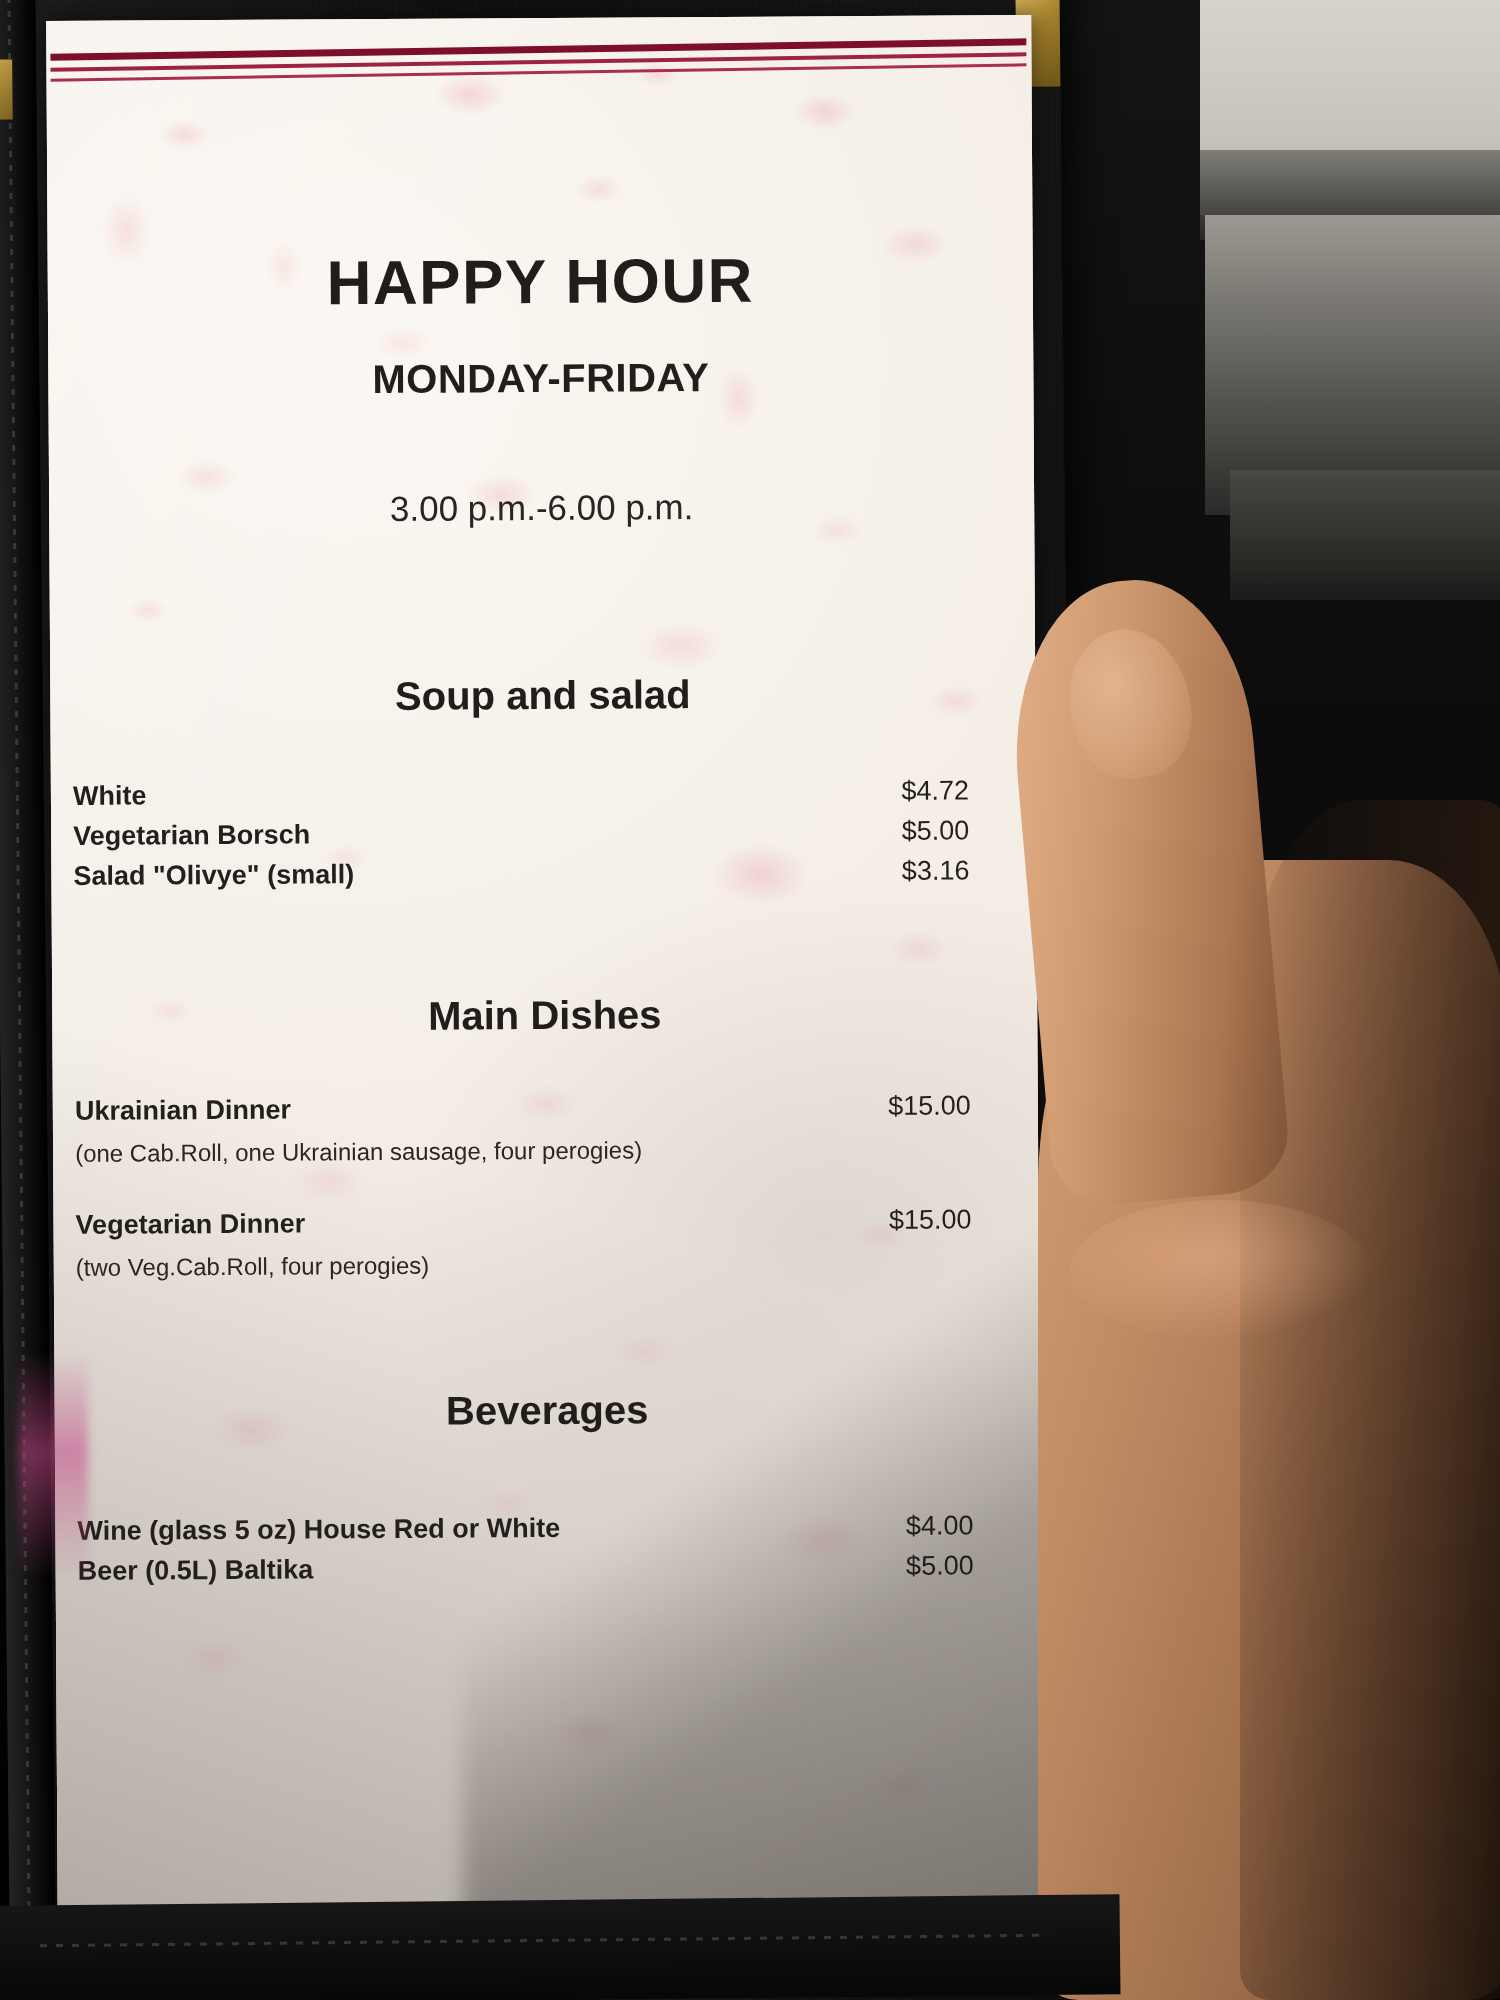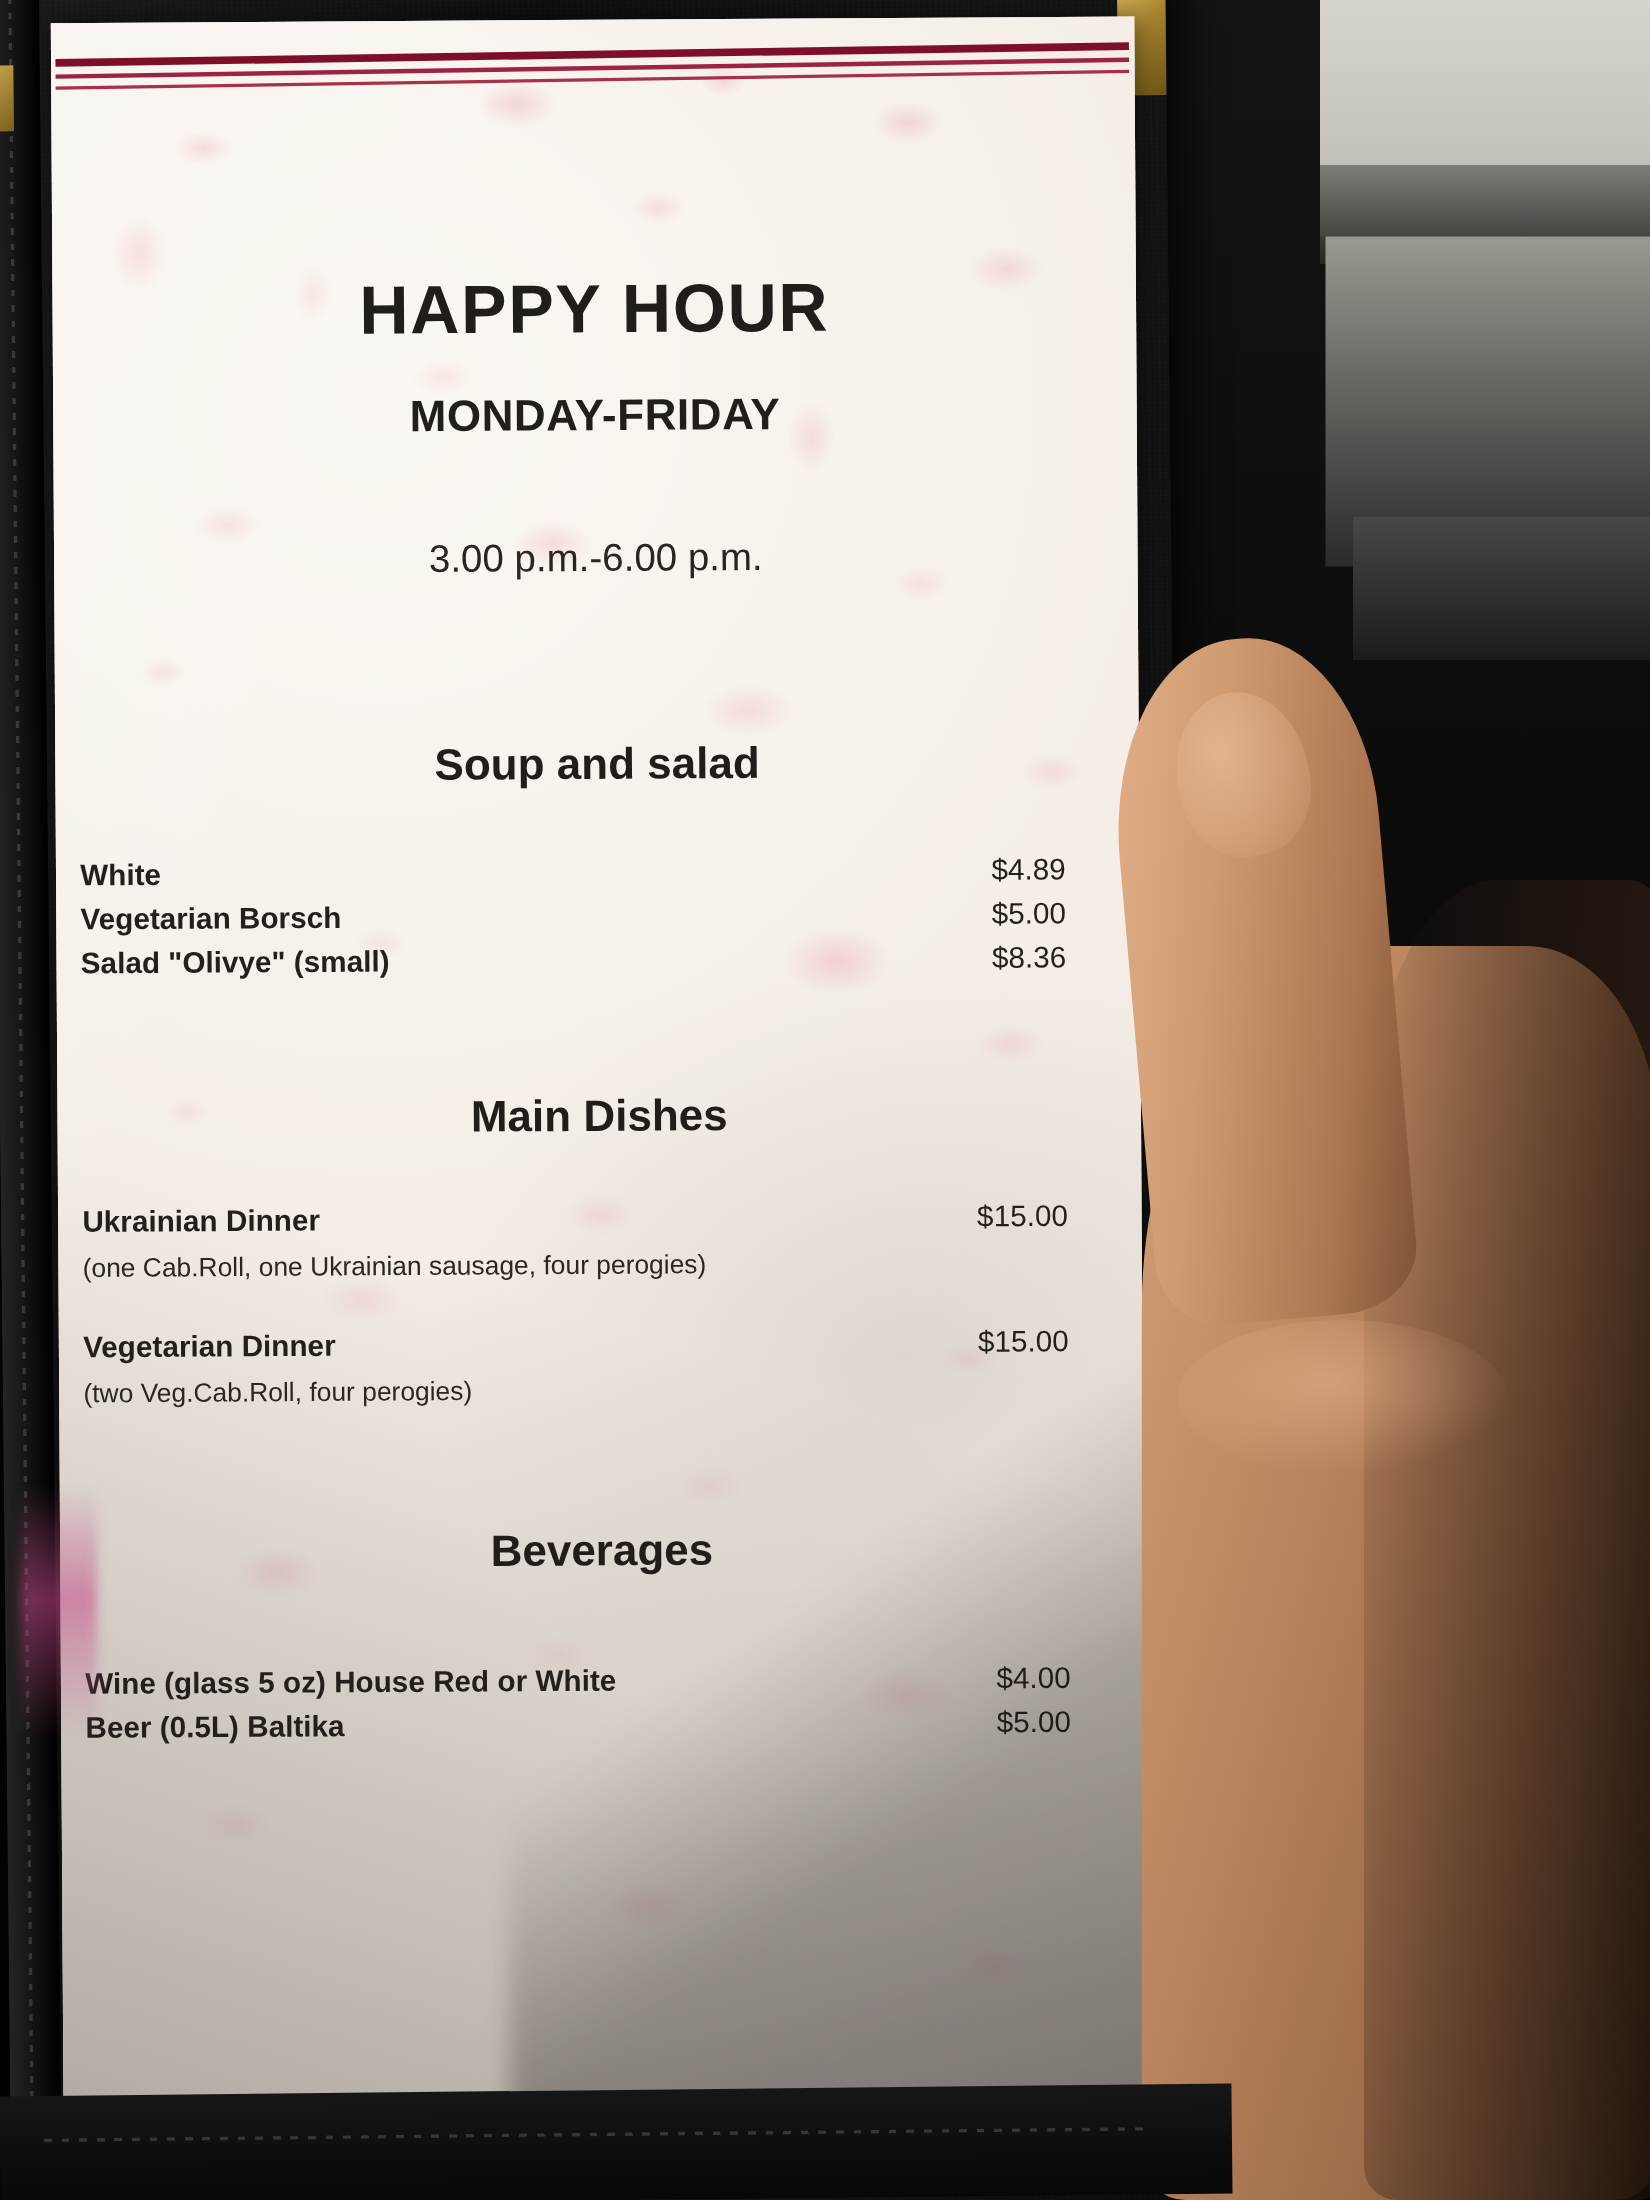--- a/index.html
+++ b/index.html
@@ -402,29 +402,29 @@
     <div class="menu">
 
       <div class="title">HAPPY HOUR</div>
       <div class="subtitle">MONDAY-FRIDAY</div>
       <div class="hours">3.00 p.m.-6.00 p.m.</div>
 
       <div class="section-head sec-soup">Soup and salad</div>
       <div class="rows grp-soup">
         <div class="row">
           <span class="nm">White</span>
-          <span class="pr">$4.89</span>
+          <span class="pr">$4.72</span>
         </div>
         <div class="row">
           <span class="nm">Vegetarian Borsch</span>
           <span class="pr">$5.00</span>
         </div>
         <div class="row">
           <span class="nm">Salad "Olivye" (small)</span>
-          <span class="pr">$8.36</span>
+          <span class="pr">$3.16</span>
         </div>
       </div>
 
       <div class="section-head sec-main">Main Dishes</div>
       <div class="rows grp-main">
         <div class="block">
           <div class="row">
             <span class="nm">Ukrainian Dinner</span>
             <span class="pr">$15.00</span>
           </div>

